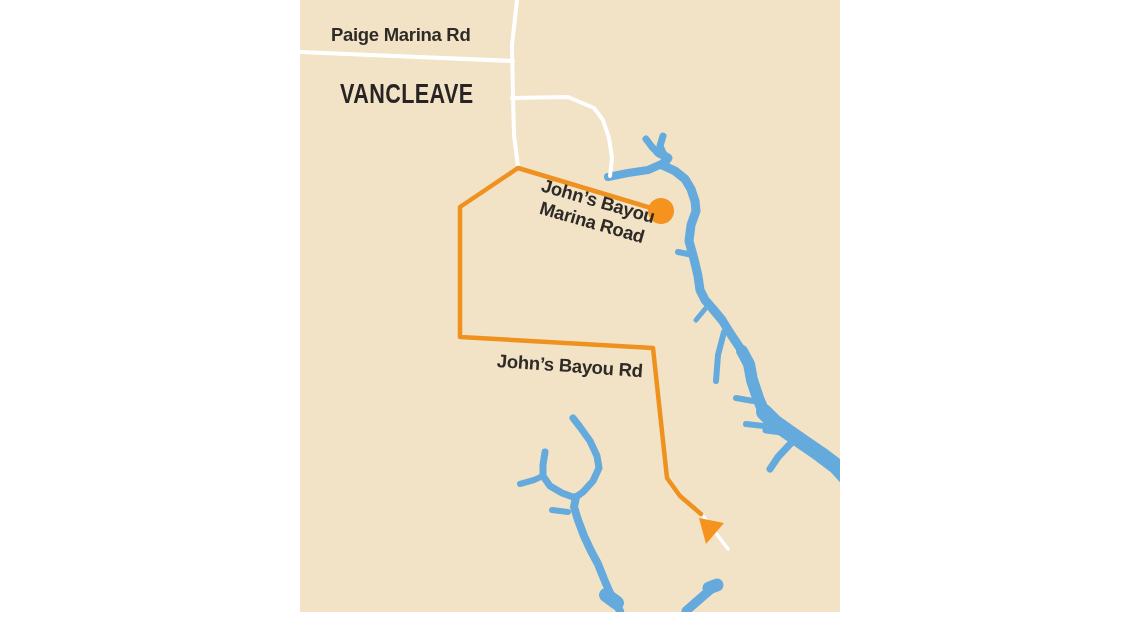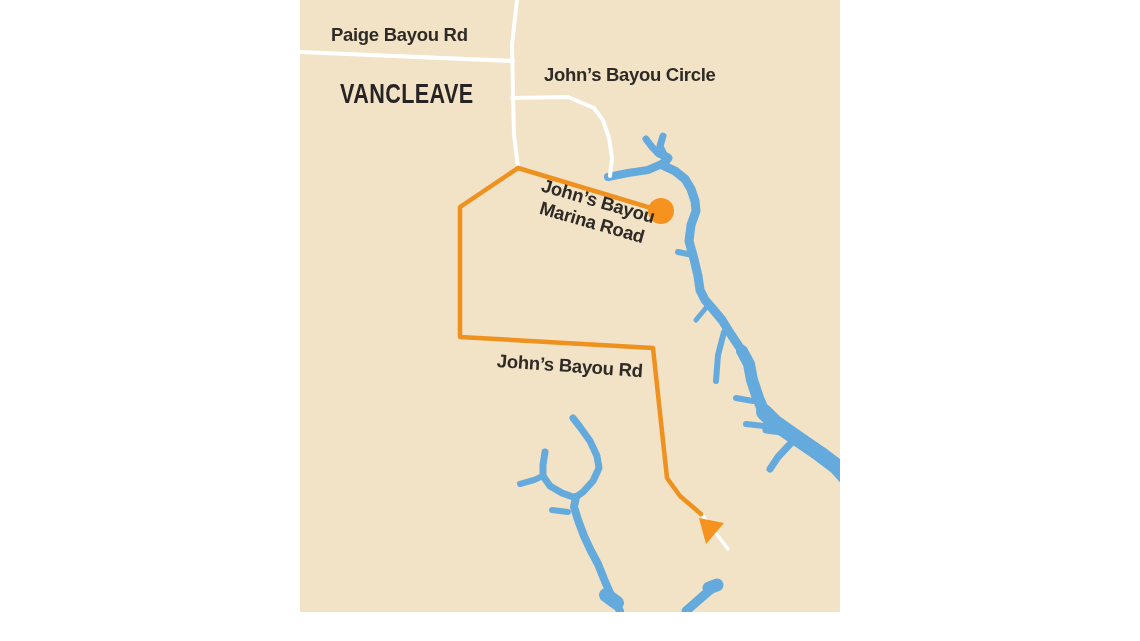--- a/index.html
+++ b/index.html
@@ -61,23 +61,22 @@
         <path stroke-width="4.5" d="M 218,168 L 160,207 L 160,337 L 353,348 L 367,478 L 380,496 L 401,514"></path>
         <path stroke-width="4.5" d="M 218,168 L 361,211"></path>
       </g>
 
       <g fill="#f6921e">
         <circle cx="361" cy="211" r="13"></circle>
         <polygon points="399,518 424,523 406,544"></polygon>
       </g>
     </svg>
 
-    <div class="lbl lbl-paige">Paige Bayou Rd</div>
+    <div class="lbl lbl-paige">Paige Marina Rd</div>
     <div class="lbl lbl-town">VANCLEAVE</div>
-    <div class="lbl lbl-circle">John’s Bayou Circle</div>
     <div class="lbl lbl-marina">
       <div>John’s Bayou</div>
       <div>Marina Road</div>
     </div>
     <div class="lbl lbl-jbrd">John’s Bayou Rd</div>
   </div>
 
 </div>
 
 </body></html>

